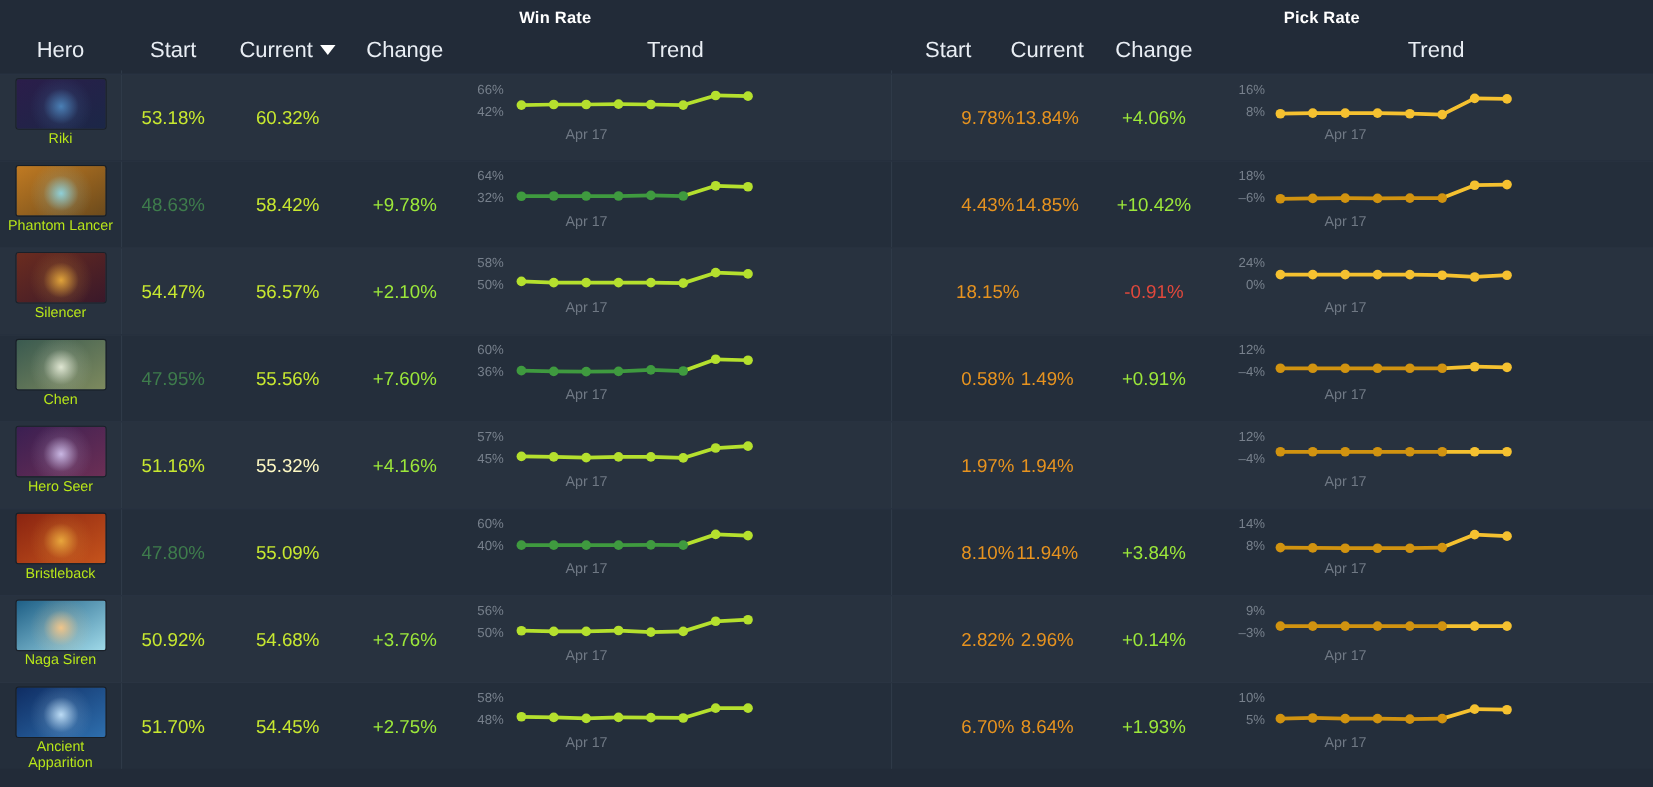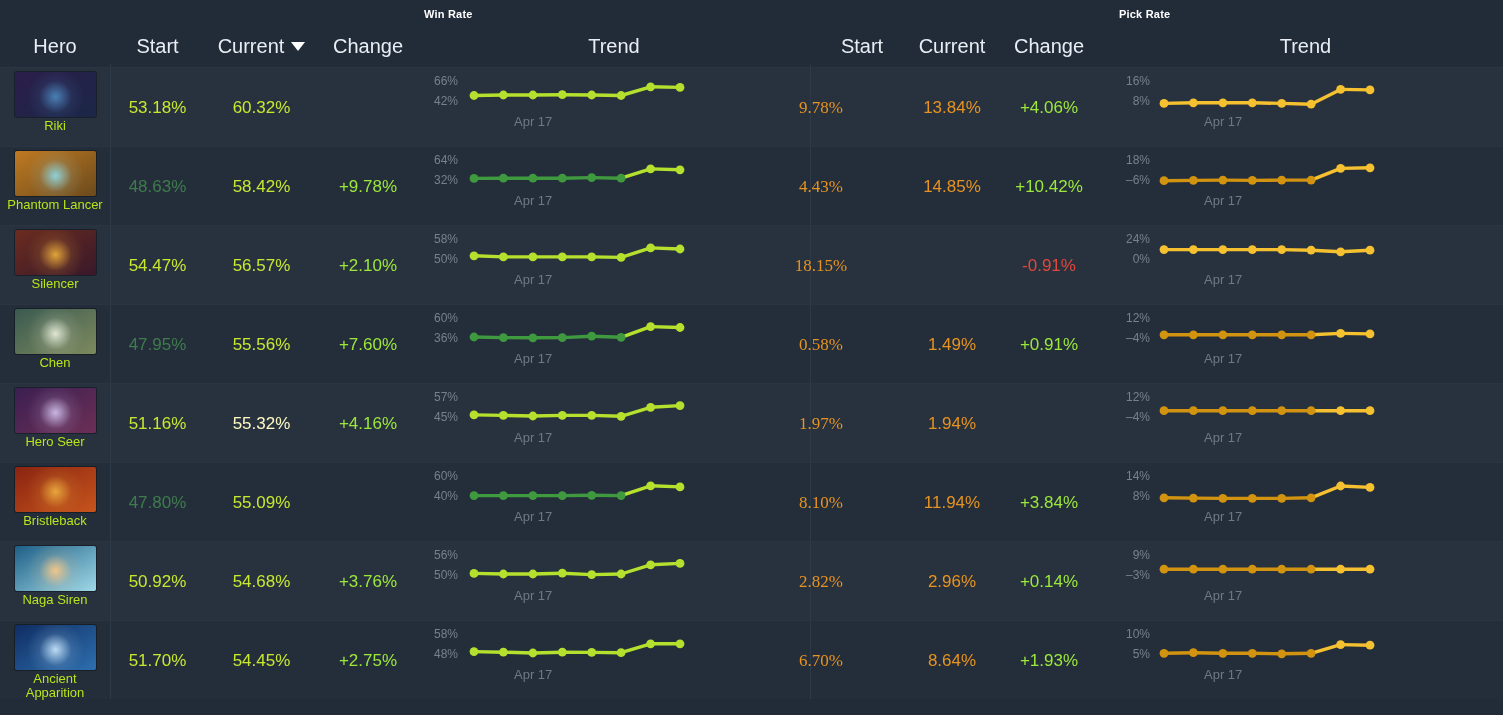--- a/index.html
+++ b/index.html
@@ -7,22 +7,23 @@
     width:1503px;height:715px;overflow:hidden;
     font-family:"Liberation Sans","DejaVu Sans",sans-serif;
     color:#e8eef5;
     -webkit-font-smoothing:antialiased;
   }
   .table{width:1503px;height:715px;position:relative;background:#222b38;}
 
   
   .group-head{height:32px;position:relative;}
   .group-title{
-    position:absolute;top:8px;font-size:11px;font-weight:bold;color:#ffffff;
+    position:absolute;top:8px;font-size:15px;font-weight:bold;color:#ffffff;
     letter-spacing:.2px;
+    margin-left:48px;
   }
   #gt-win{left:424px;}
   #gt-pick{left:1119px;}
 
   .col-head{height:35px;position:relative;}
   .col-head .ch{
     position:absolute;top:0;font-size:20px;color:#e9eef4;
     height:35px;line-height:28px;white-space:nowrap;
   }
   .sort-caret{
@@ -63,21 +64,21 @@
   }
 
   
   .num{
     position:absolute;top:0;height:79px;line-height:79px;
     font-size:17px;text-align:center;white-space:nowrap;
   }
   .wr-start {left:110px;width:95px;}
   .wr-cur   {left:205px;width:113px;}
   .wr-chg   {left:318px;width:100px;}
-  .pr-start {left:769px;width:104px;font-family:Liberation Serif, serif;}
+  .pr-start {left:846px;width:104px;}
   .pr-cur   {left:914px;width:76px;}
   .pr-chg   {left:990px;width:118px;}
 
   
   .spark{position:absolute;top:0;height:79px;}
   .spark.win {left:418px;width:392px;}
   .spark.pick{left:1108px;width:395px;}
   .spark svg{display:block;}
   .ax{
     position:absolute;font-size:12px;color:#77808c;white-space:nowrap;

